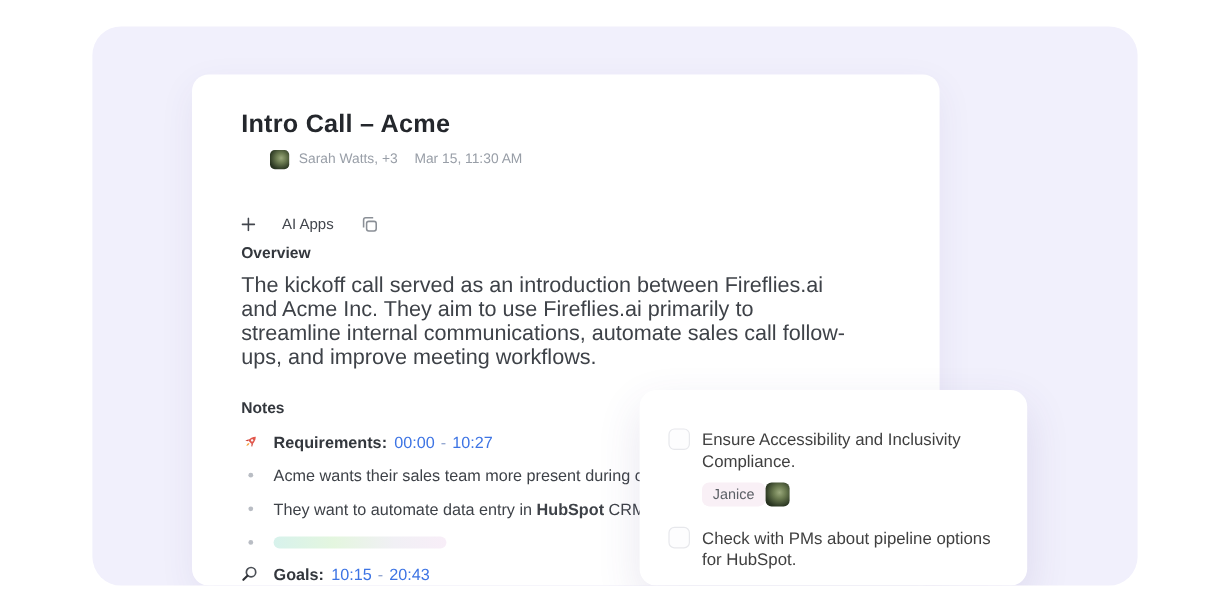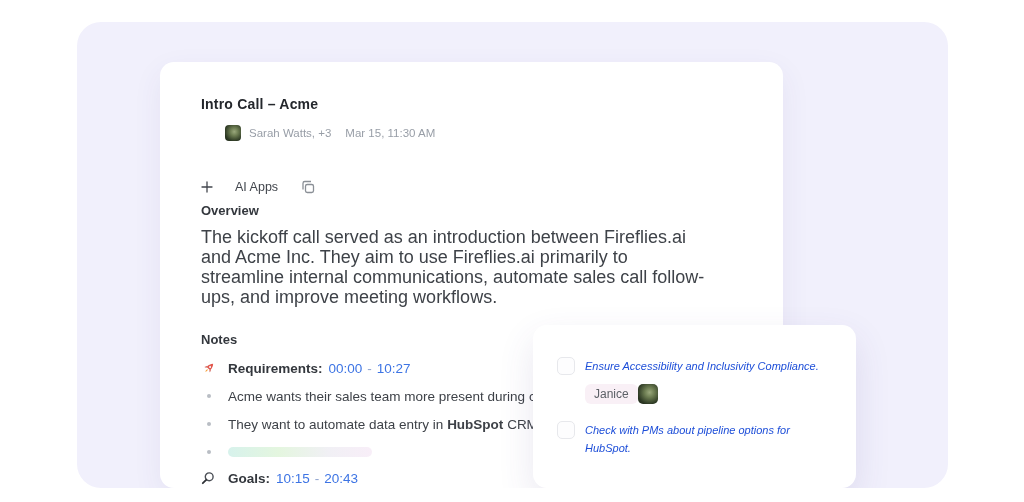--- a/index.html
+++ b/index.html
@@ -17,21 +17,21 @@
     left:83px; top:40px; width:623px; height:calc(100% - 40px);
     border-radius:14px; padding:0 41px;
     box-shadow:0 10px 30px rgba(70,60,130,0.07);
   }
   .action-card {
     left:456px; top:303px; width:323px; height:calc(100% - 303px);
     border-radius:14px; padding:16px 24px;
     box-shadow:0 14px 36px rgba(70,60,130,0.12);
   }
 
-  .title { margin-top:31px; font-size:14px; line-height:22px; font-weight:700;
+  .title { margin-top:31px; font-size:21px; line-height:22px; font-weight:700;
     color:#24272c; letter-spacing:.2px; }
 
   .meta { margin-top:10px; display:flex; align-items:center; height:16px;padding-left:24px; }
   .avatar { display:inline-flex; align-items:center; justify-content:center;
     border-radius:5px; overflow:hidden; flex:none;
     background:radial-gradient(circle at 58% 42%, #9aa87c 0%, #6d7d52 30%, #2c3823 72%, #1b2416 100%); }
   .avatar.sm { width:16px; height:16px; border-radius:4px; }
   .avatar.md { width:20px; height:20px; }
   .meta-text { font-size:11.5px; color:#989ea7; margin-left:8px; }
   .meta-text.date { margin-left:14px; }
@@ -62,21 +62,21 @@
   .dot { width:4px; height:4px; border-radius:50%; background:#b9bdc4; margin-left:6px; }
   .b { font-weight:700; }
   .skeleton-bar { width:144px; height:10px; border-radius:5px;
     background:linear-gradient(90deg,#d7f2ec 0%,#e4f6df 35%,#f1f0f5 70%,#f8eef8 100%); }
   .goals { margin-top:6px; }
 
   .ai-item { display:flex; margin-top:16px; gap:10px; }
   .checkbox { width:18px; height:18px; border:1px solid #e7e8ec; border-radius:5px;
     background:#fdfdfe; flex:none; margin-top:0; cursor:pointer; }
   .ai-body { display:flex; flex-direction:column; }
-  .ai-text { font-size:11px; line-height:18px; color:#1d4ed8;font-style:italic; }
+  .ai-text { font-size:14px; line-height:18px; color:#404040; }
   .ai-assignee { display:flex; align-items:center; gap:0; margin-top:8px; height:22px;text-align:right; }
   .tag { font-size:12px; color:#5c6066; padding:3px 9px; border-radius:6px; }
   .tag.janice { background:#f9f0f6; }
 
   svg { display:block; }
 </style>
 </head>
 <body>
 
 <div class="panel">

